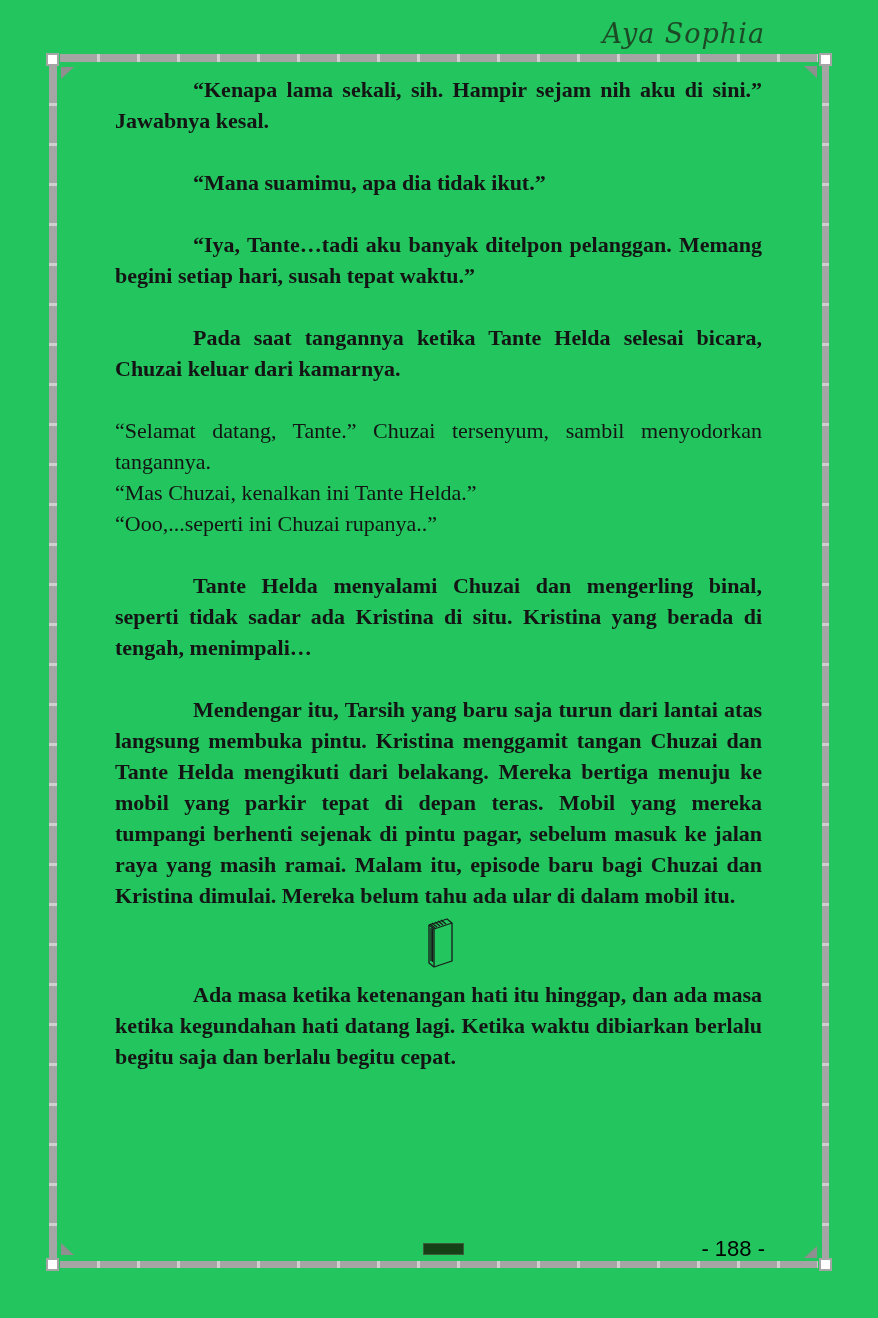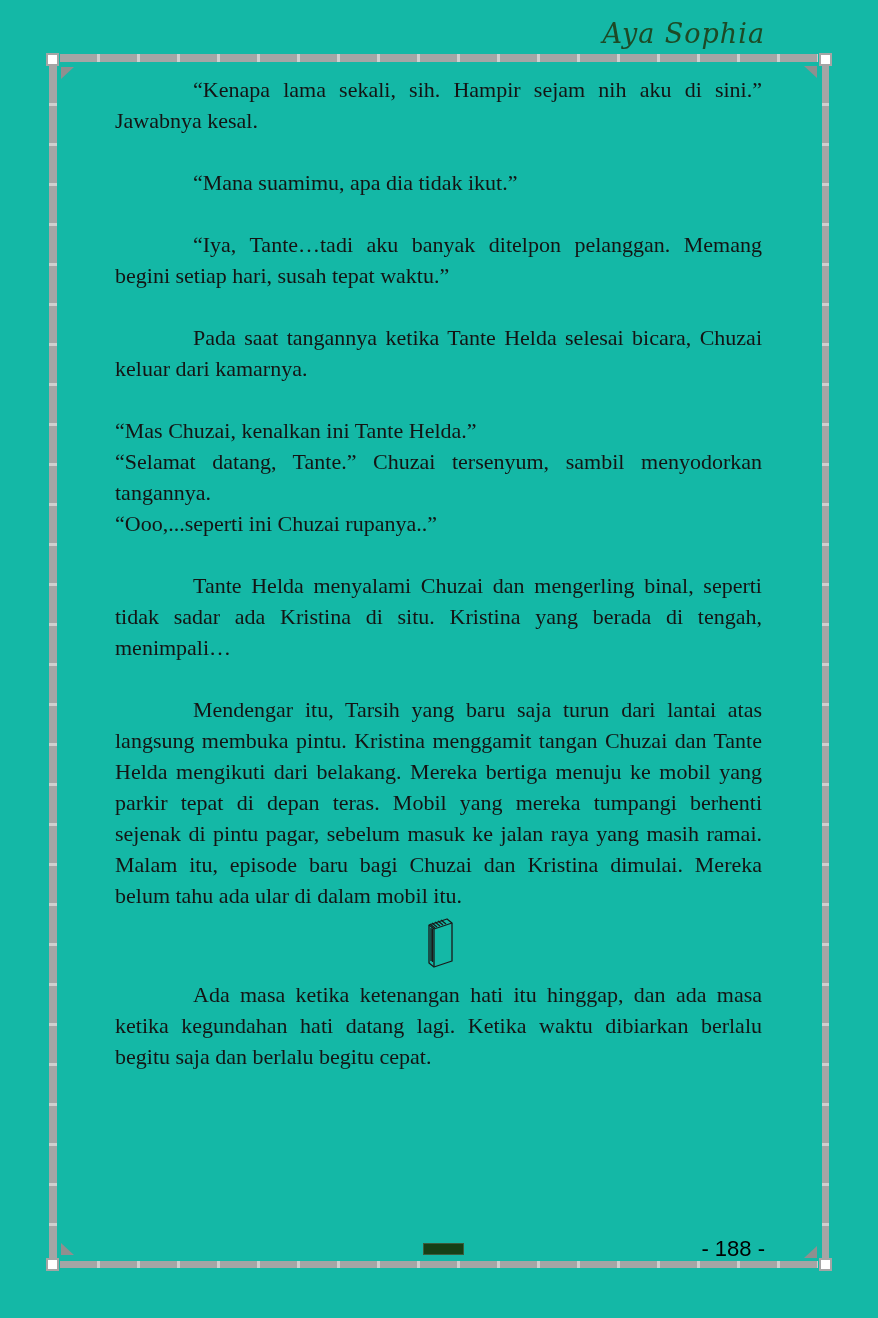--- a/index.html
+++ b/index.html
@@ -7,21 +7,21 @@
     --border-tick:#cfcfcf;
     --tri-gray:#8f8f8f;
     --accent-green:#1d4a26;
     --bar-green:#164016;
     --ink:#141414;
   }
   html,body{margin:0;padding:0;background:#ffffff;}
   .page{
     position:relative;
     width:878px;height:1318px;
-    background:#14b8a6;
+    background:#22c55e;
     overflow:hidden;
     font-family:"Liberation Serif", serif;
   }
   
   .header-title{
     position:absolute;
     top:18px;right:113px;
     font-family:"DejaVu Serif", serif;
     font-style:italic;
     font-size:27px;
@@ -62,21 +62,21 @@
   
   .body-text{
     position:absolute;
     left:115px;top:74px;width:647px;
     font-size:22px;line-height:31px;
     color:var(--ink);
     text-align:justify;
   }
   .body-text p{margin:0 0 31px 0;}
   .body-text p.no-gap{margin-bottom:0;}
-  .body-text p.indent{text-indent:78px;}
+  .body-text p.indent{text-indent:78px;font-weight:bold;}
   
   .ornament{
     text-align:center;
     margin:4px 0 8px 0;
     line-height:0;
   }
   
   .footer-bar{
     position:absolute;
     left:423px;top:1243px;width:39px;height:10px;
@@ -110,22 +110,22 @@
   <div class="tri tri-tr"></div>
   <div class="tri tri-bl"></div>
   <div class="tri tri-br"></div>
 
   <div class="body-text">
     <div>
         <p class="indent ">“Kenapa lama sekali, sih. Hampir sejam nih aku di sini.” Jawabnya kesal.</p>
         <p class="indent ">“Mana suamimu, apa dia tidak ikut.”</p>
         <p class="indent ">“Iya, Tante…tadi aku banyak ditelpon pelanggan. Memang begini setiap hari, susah tepat waktu.”</p>
         <p class="indent ">Pada saat tangannya ketika Tante Helda selesai bicara, Chuzai keluar dari kamarnya.</p>
+        <p class="no-gap">“Selamat datang, Tante.” Chuzai tersenyum, sambil menyodorkan tangannya.</p>
         <p class="no-gap">“Mas Chuzai, kenalkan ini Tante Helda.”</p>
-        <p class="no-gap">“Selamat datang, Tante.” Chuzai tersenyum, sambil menyodorkan tangannya.</p>
         <p class="">“Ooo,...seperti ini Chuzai rupanya..”</p>
         <p class="indent ">Tante Helda menyalami Chuzai dan mengerling binal, seperti tidak sadar ada Kristina di situ. Kristina yang berada di tengah, menimpali…</p>
         <p class="indent no-gap">Mendengar itu,  Tarsih yang baru saja turun dari lantai atas  langsung membuka pintu. Kristina menggamit tangan Chuzai dan Tante Helda mengikuti dari belakang. Mereka bertiga menuju ke mobil yang parkir tepat di depan teras. Mobil yang mereka tumpangi berhenti sejenak di pintu pagar, sebelum masuk ke jalan raya yang masih ramai. Malam itu, episode baru bagi Chuzai dan Kristina dimulai. Mereka belum tahu ada ular di dalam mobil itu.</p>
       </div>
     <div class="ornament">
       <svg width="40" height="56" viewBox="0 0 40 56">
         <g fill="none" stroke="#1a1a1a" stroke-width="1.3" stroke-linejoin="round">
           <path d="M10 10 L28 4 L33 8 L33 46 L15 52 L10 48 Z"></path>
           <path d="M10 10 L15 14 L15 52"></path>
           <path d="M15 14 L33 8"></path>

